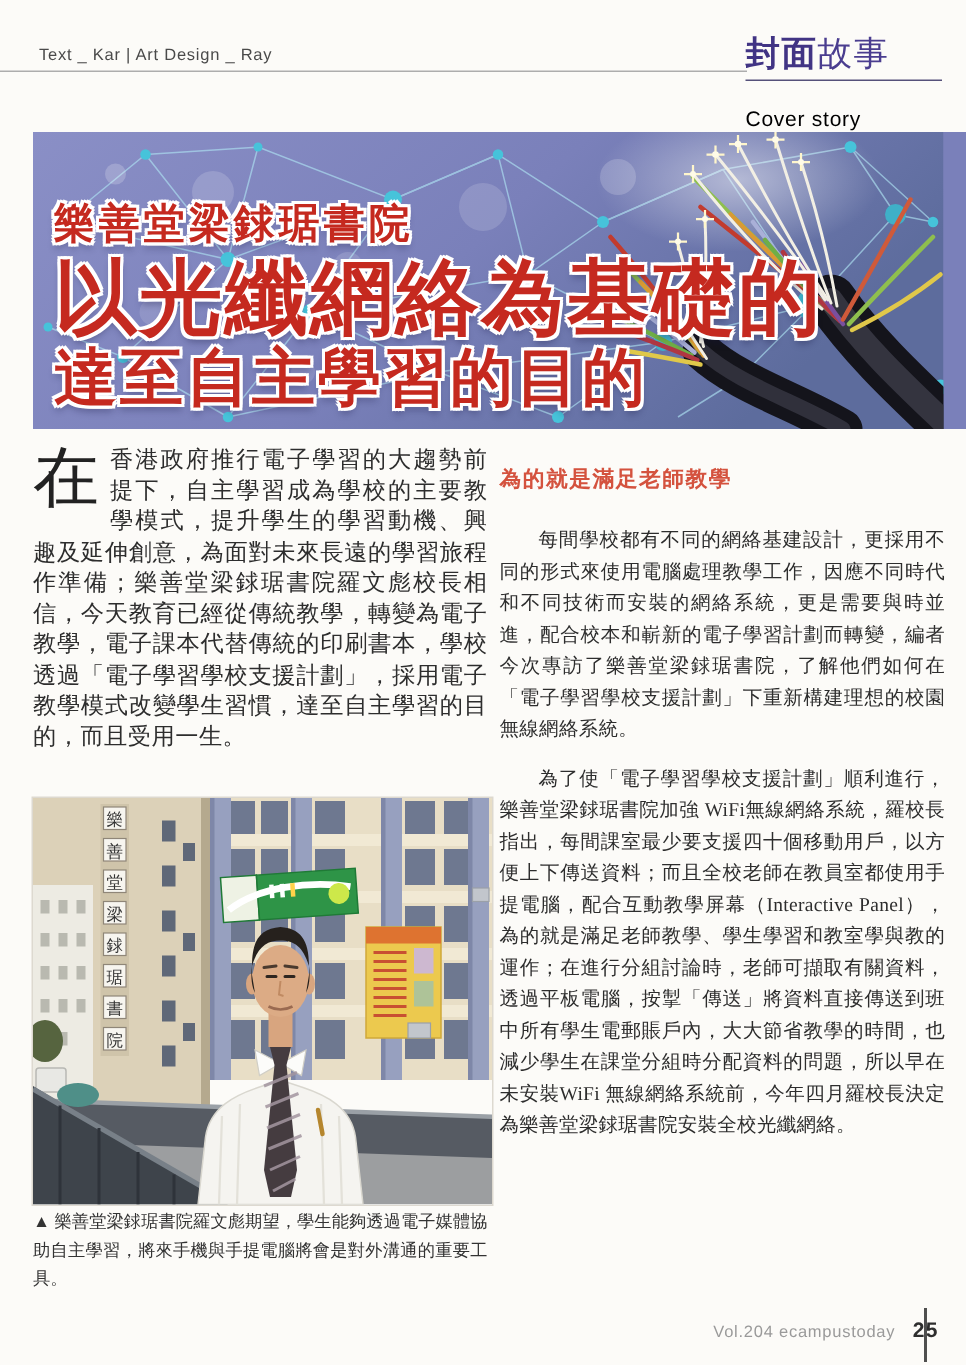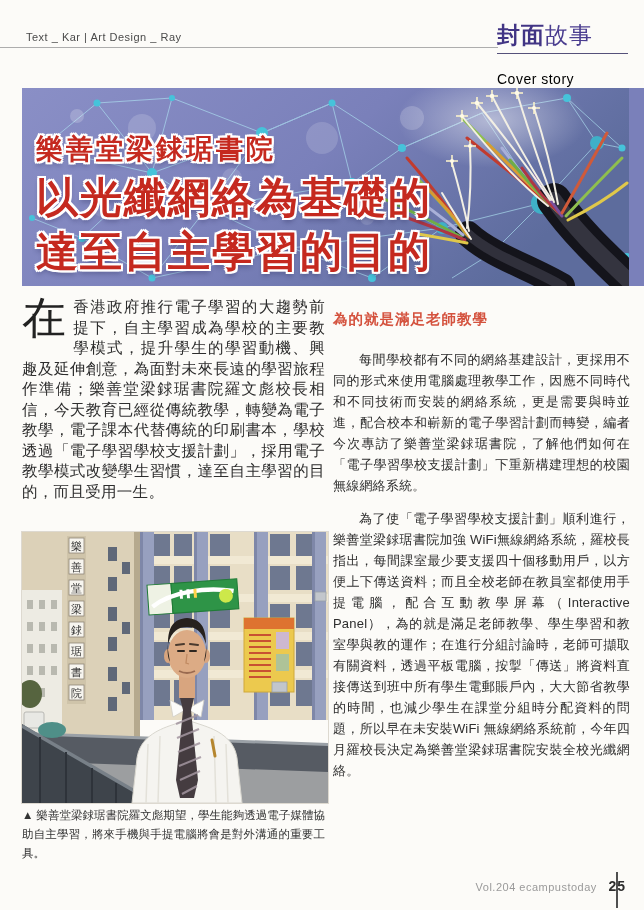--- a/index.html
+++ b/index.html
@@ -16,35 +16,35 @@
   .cover-en{font-size:14px;color:#000000;margin-top:17px;letter-spacing:.5px;}
 
   
   .banner{position:absolute;left:22px;top:88px;width:639px;height:198px;overflow:hidden;background:#7a80ba;}
   .banner svg{position:absolute;left:0;top:0;}
   .banner-titles{position:absolute;left:14px;top:46px;font-weight:900;}
   .t-outline{color:#c5291f;
     text-shadow:-2px -2px 0 #fff,2px -2px 0 #fff,-2px 2px 0 #fff,2px 2px 0 #fff,
       -2px 0 0 #fff,2px 0 0 #fff,0 -2px 0 #fff,0 2px 0 #fff,0 4px 5px rgba(20,20,60,.35);}
   .t-school{font-size:27px;letter-spacing:3px;line-height:30px;}
-  .t-big{font-size:42px;letter-spacing:2px;line-height:52px;margin-top:8px;}
+  .t-big{font-size:55px;letter-spacing:2px;line-height:52px;margin-top:8px;}
   .t-big2{font-size:42px;letter-spacing:2px;line-height:52px;margin-top:2px;}
 
   
   .col-left{position:absolute;left:22px;top:297px;width:303px;}
   .intro{font-family:"Liberation Serif","DejaVu Serif",serif;font-size:15.5px;line-height:20.5px;
          color:#2d2d2d;text-align:justify;margin:0;letter-spacing:.3px;}
   .dropcap{float:left;font-size:44px;line-height:40px;padding:2px 7px 0 0;color:#222;}
   .photo{position:absolute;left:22px;top:532px;width:306px;height:271px;box-shadow:0 0 0 1px #ddd9d0;}
   .caption{position:absolute;left:22px;top:806px;width:303px;font-family:"Liberation Serif","DejaVu Serif",serif;
            font-size:11.5px;line-height:19px;color:#333;text-align:justify;}
 
   .col-right{position:absolute;left:333px;top:310px;width:297px;}
   .sec-head{font-size:14.5px;font-weight:700;color:#d4523e;margin:0 0 20px 0;letter-spacing:1px;}
-  .col-right p.body{font-family:Liberation Sans, sans-serif;font-size:13px;line-height:21px;
+  .col-right p.body{font-family:Liberation Serif, serif;font-size:13px;line-height:21px;
            color:#2d2d2d;text-align:justify;text-indent:2em;margin:0 0 12px 0;letter-spacing:.2px;}
 
   
   .footer{position:absolute;right:18px;top:878px;font-size:11px;color:#9a9a9a;letter-spacing:.5px;}
   .footer .pg{font-size:14px;font-weight:700;color:#2e2e2e;margin-left:8px;letter-spacing:1px;}
   .footer-bar{position:absolute;right:26px;top:872px;width:2.5px;height:36px;background:#4f4f4f;}
 </style>
 </head>
 <body>
 

